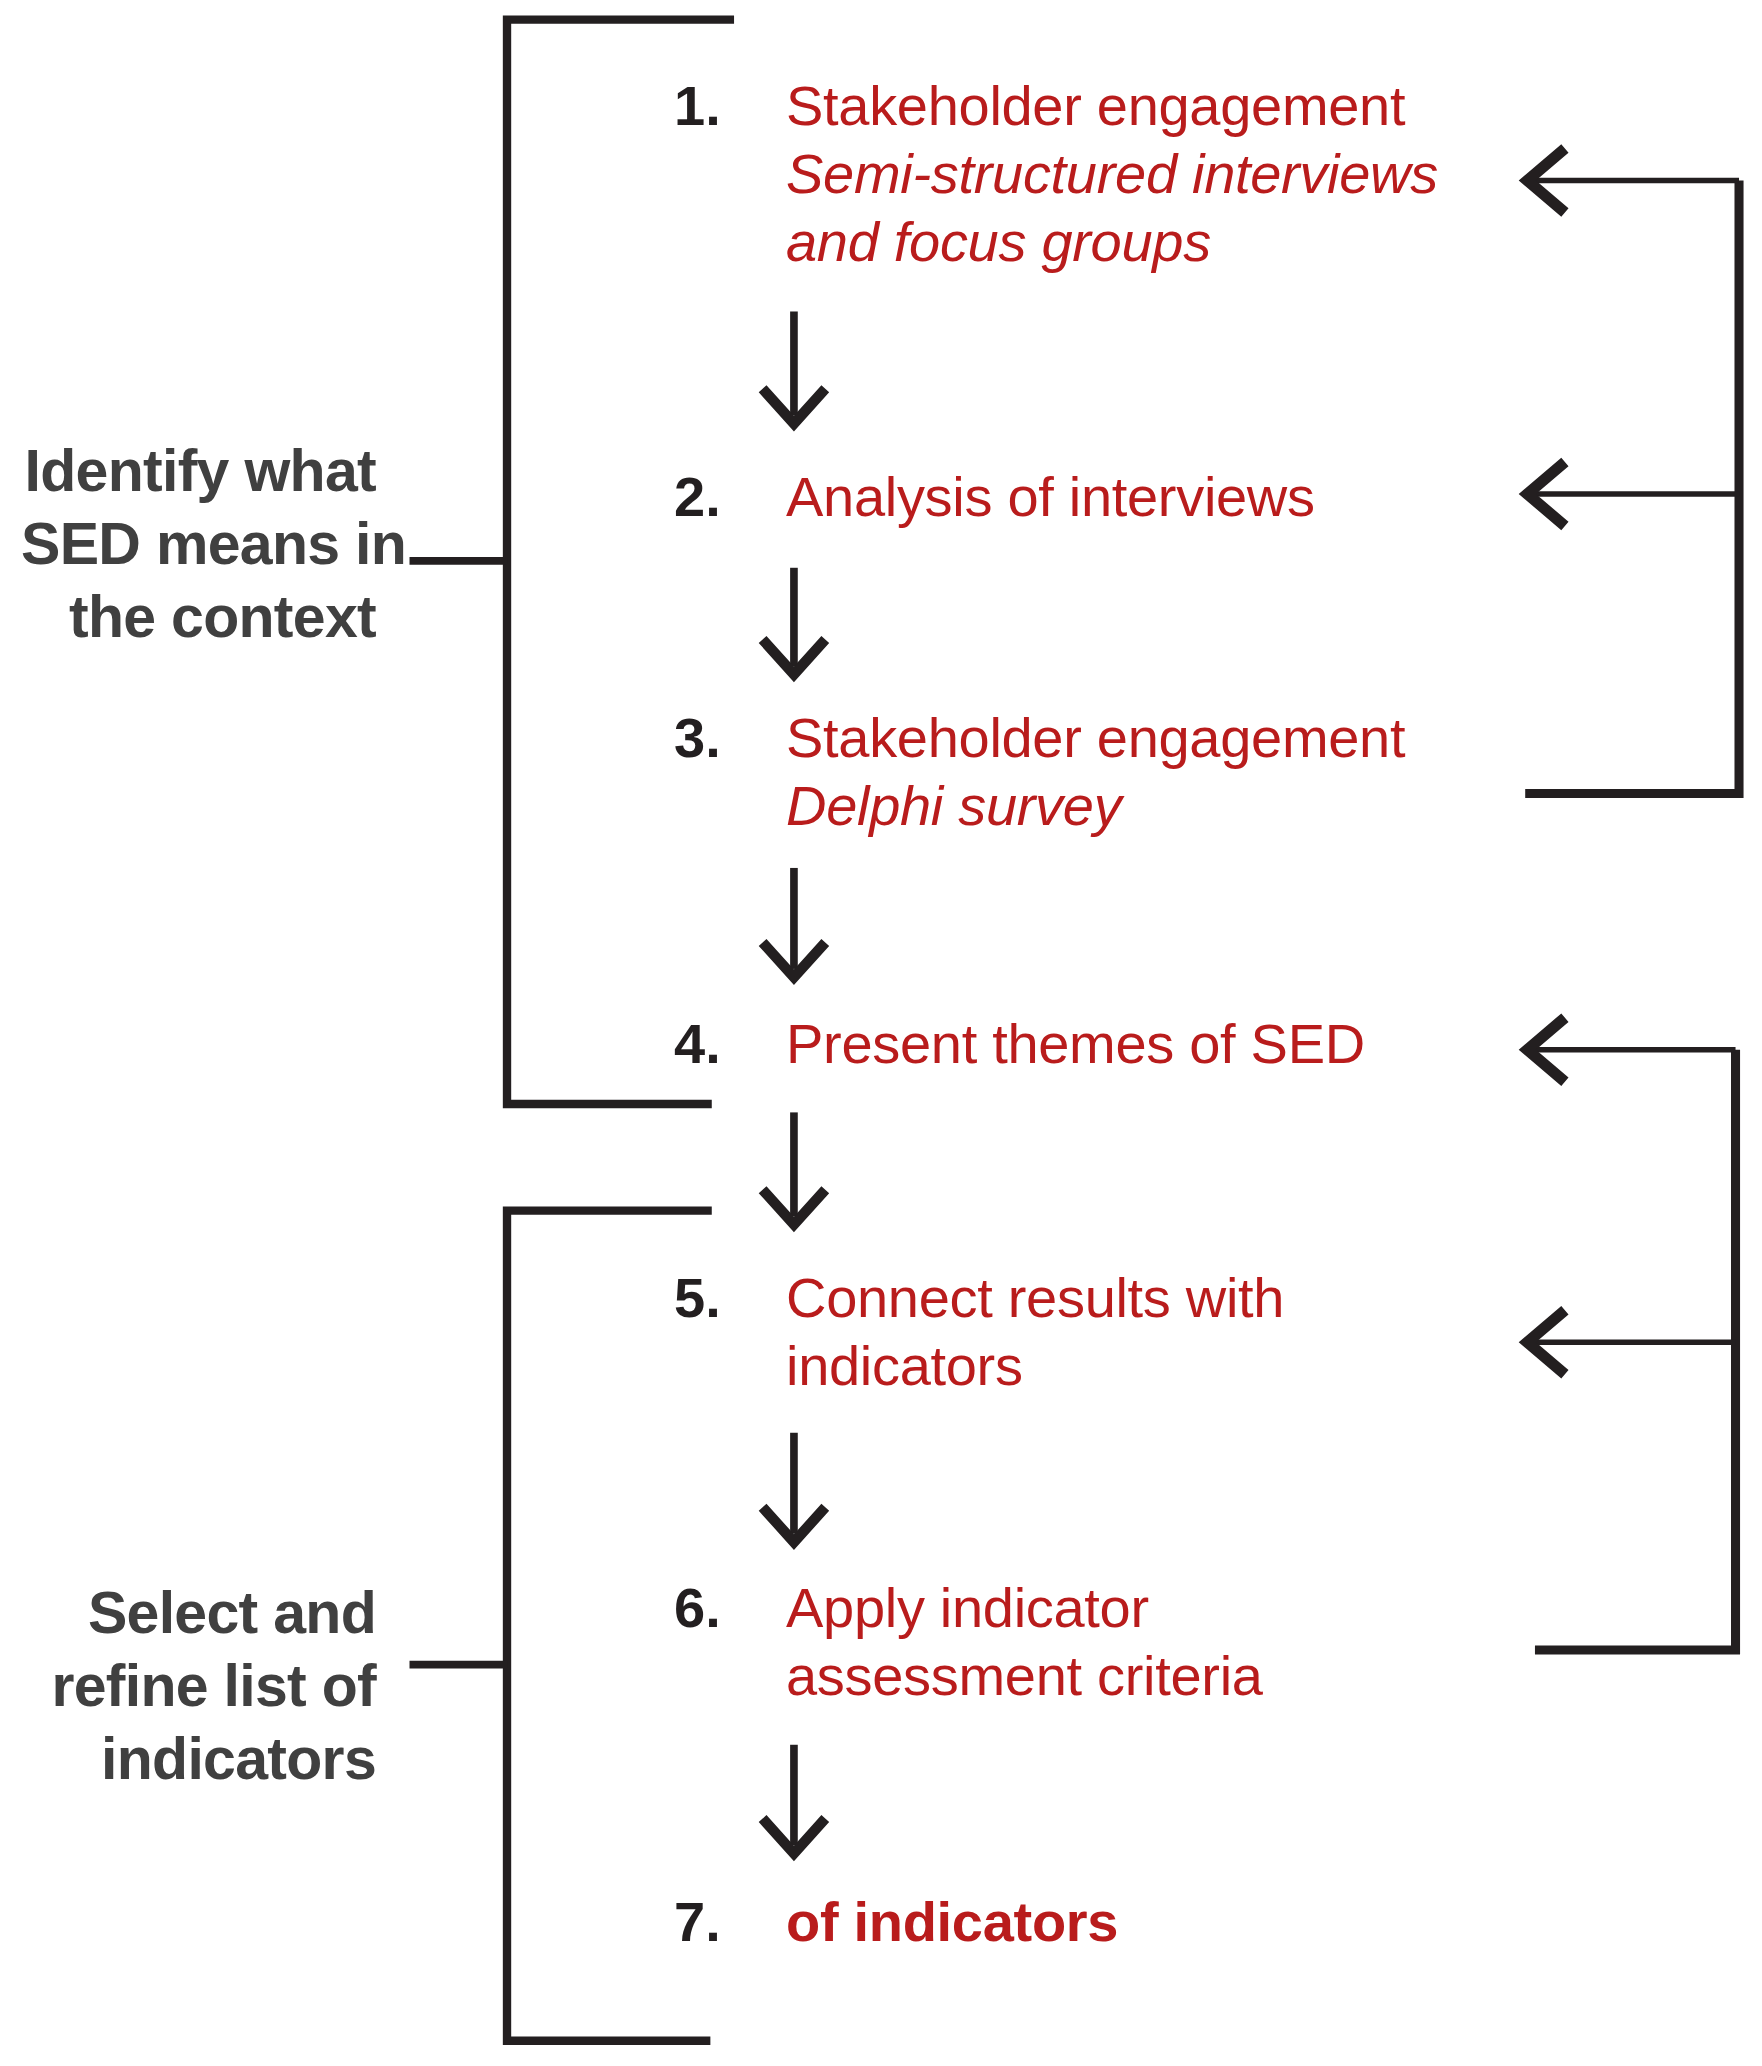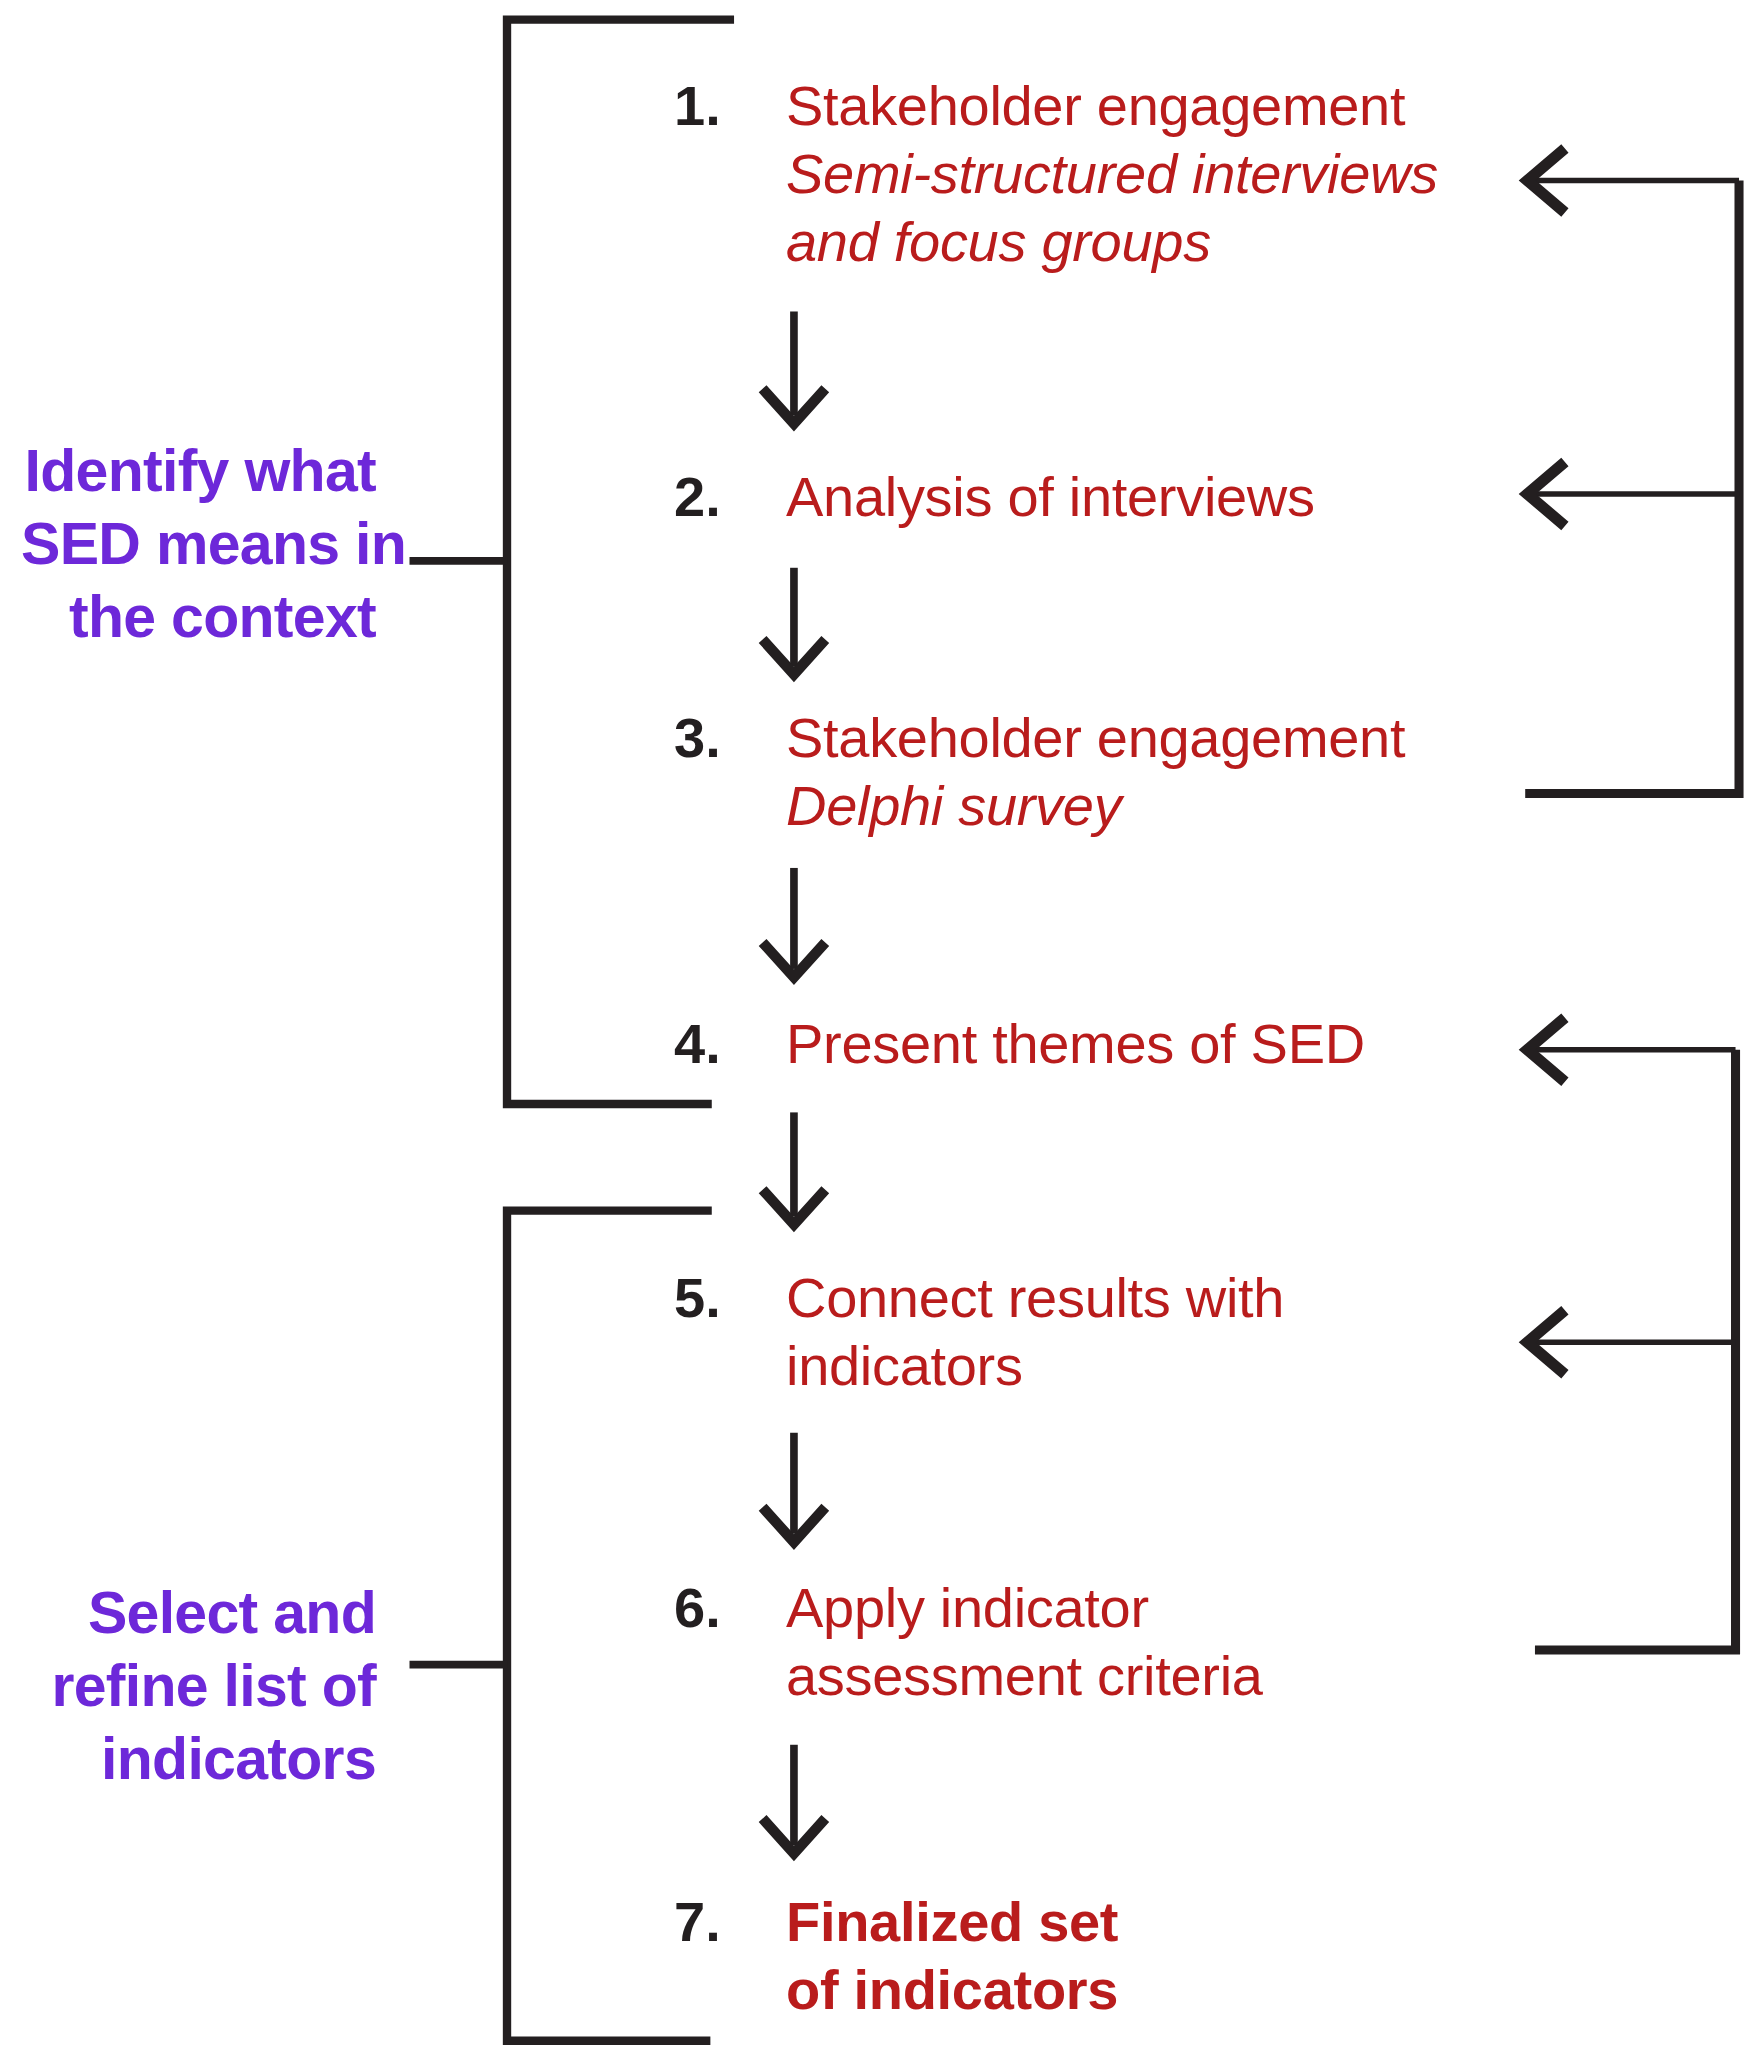--- a/index.html
+++ b/index.html
@@ -13,21 +13,21 @@
   }
   .gfx{position:absolute;left:0;top:0;width:1762px;height:2066px;}
   .phase-label{
     position:absolute;
     left:21px;width:355px;
     text-align:right;
     font-size:59px;
     font-weight:bold;
     line-height:73px;
     letter-spacing:-0.7px;
-    color:#6d28d9;
+    color:#404040;
     white-space:nowrap;
   }
   .step-number{
     position:absolute;
     left:674px;
     font-size:56px;
     font-weight:600;
     line-height:68px;
     color:#231f20;
   }
@@ -141,18 +141,17 @@
   </div>
 
   <div class="step-number" style="top:1574px;">6.</div>
   <div class="step-text" style="top:1574px;">
     <span class="step-line">Apply indicator</span>
     <span class="step-line">assessment criteria</span>
   </div>
 
   <div class="step-number" style="top:1888px;">7.</div>
   <div class="step-text" style="top:1888px;">
-    <span class="step-line bold">Finalized set</span>
     <span class="step-line bold">of indicators</span>
   </div>
 
 </div>
 
 
 </body></html>

